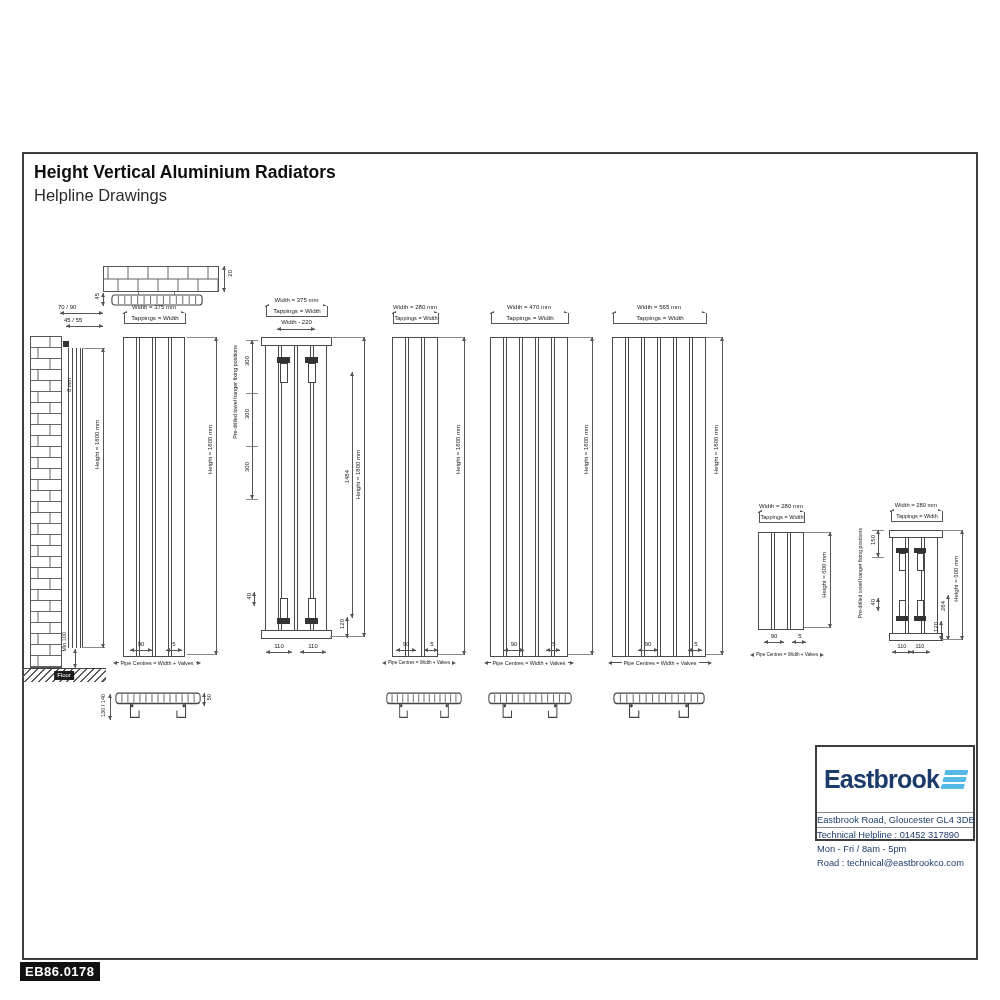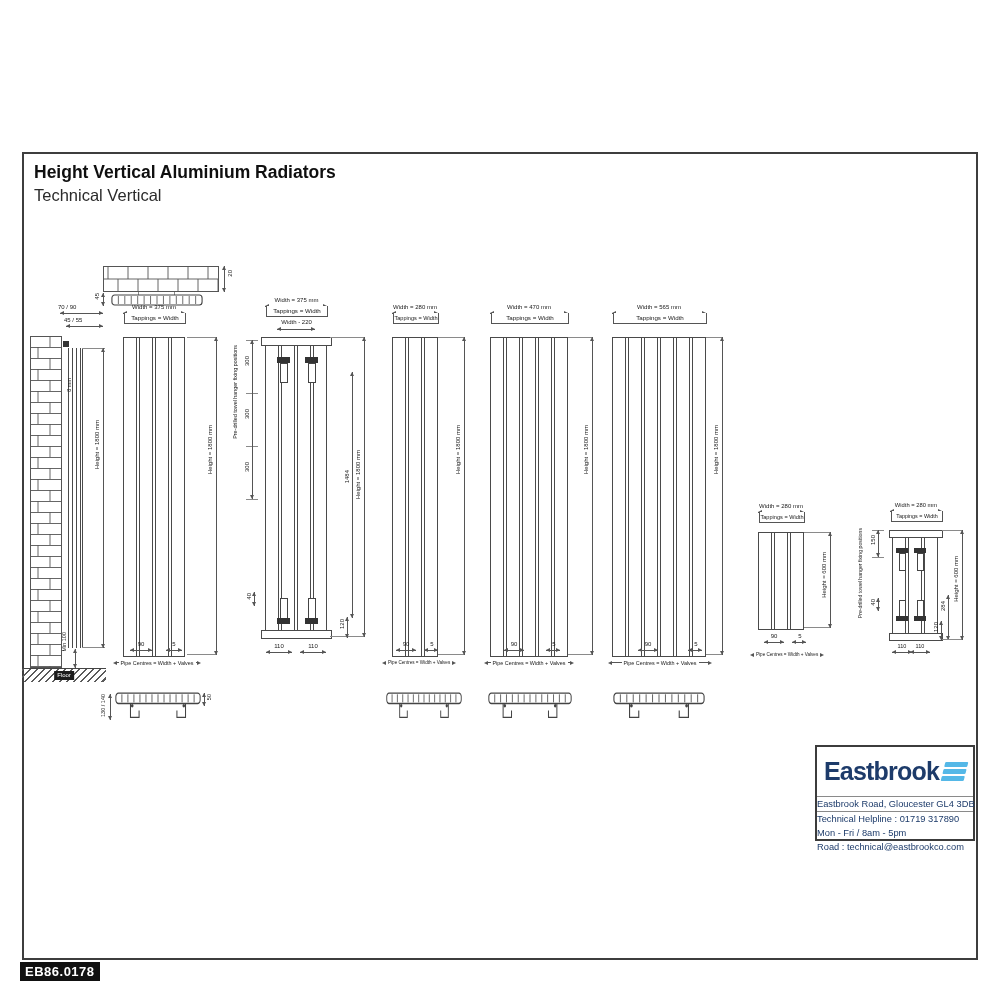--- a/index.html
+++ b/index.html
@@ -28,21 +28,21 @@
   .brk-f{position:absolute;background:#333;}
   .brk-o{position:absolute;border:1px solid #444;background:#fff;}
   .pdim{position:absolute;display:flex;align-items:center;height:7px;}
   .pdim::before{content:"";border:2px solid transparent;border-right:4px solid #555;border-left:0;}
   .pdim::after{content:"";border:2px solid transparent;border-left:4px solid #555;border-right:0;}
   .pdim .sg{flex:1;height:1px;background:#555;}
   .pdim .pl{font-size:5.4px;padding:0 2px;white-space:nowrap;color:#1a1a1a;}
   .hatch{position:absolute;background:repeating-linear-gradient(135deg,#5a5a5a 0px,#5a5a5a 1.5px,transparent 1.5px,transparent 5px);border-top:1px solid #444;}
   .floor-chip{position:absolute;left:50%;top:2px;transform:translateX(-50%);background:#1c1c1c;color:#fff;font-size:6px;padding:0 3px;line-height:9px;}
   .eb{position:absolute;left:815px;top:745px;width:160px;height:96px;border:2px solid #3c3c3c;background:#fff;box-sizing:border-box;}
-  .eb-logo{display:flex;align-items:center;height:33px;padding:8px 7px;border-bottom:1px solid #8a8a8a;}
+  .eb-logo{display:flex;align-items:center;height:33px;padding:16px 7px;border-bottom:1px solid #8a8a8a;}
   .eb-name{font-size:25px;font-weight:bold;color:#1d3b6a;letter-spacing:-0.8px;}
   .eb-icon{margin-left:auto;display:flex;flex-direction:column;gap:2px;transform:skewX(-14deg);}
   .eb-icon span{display:block;width:23px;height:5px;background:#55b8e7;border-radius:1px;}
   .eb-row{font-size:9.3px;color:#1d3b6a;text-align:left;line-height:14px;white-space:nowrap;}
   .eb-row.bline{border-bottom:1px solid #8a8a8a;}
   .code{position:absolute;left:20px;top:962px;background:#111;color:#fff;font-size:13px;font-weight:bold;padding:2px 5px;letter-spacing:0.5px;}
 </style>
 </head>
 <body>
 
@@ -67,21 +67,21 @@
         <rect x="1" y="1" width="98" height="10" rx="3" fill="#fff" stroke="#444" stroke-width="1.2"></rect>
         <path stroke="#444" stroke-width="0.8" d="M8 2v8M15 2v8M22 2v8M29 2v8M36 2v8M43 2v8M50 2v8M57 2v8M64 2v8M71 2v8M78 2v8M85 2v8M92 2v8"></path>
       </symbol>
     </defs>
   </svg>
 
   <div class="frame"></div>
 
   <div class="title-block">
     <h1>Height Vertical Aluminium Radiators</h1>
-    <h2>Technical Vertical</h2>
+    <h2>Helpline Drawings</h2>
   </div>
 
   <svg class="abs" style="left:30px;top:336px" width="32" height="332">
     <rect x="0.5" y="0.5" width="31" height="331" fill="url(#bv)" stroke="#555"></rect>
   </svg>
   <div class="svlines" style="left:68px;top:348px;width:13px;height:300px"></div>
   <div class="brk-f" style="left:63px;top:341px;width:6px;height:6px"></div>
   <div class="lbl" style="left:58px;top:304px">70 / 90</div>
   <div class="dimh" style="left:60px;top:313px;width:43px"></div>
   <div class="lbl" style="left:64px;top:317px">45 / 55</div>
@@ -298,20 +298,20 @@
   <div class="eb">
     <div class="eb-logo">
       <span class="eb-name">Eastbrook</span>
       <span class="eb-icon">
           <span></span>
           <span></span>
           <span></span>
         </span>
     </div>
     <div class="eb-row bline">Eastbrook Road, Gloucester GL4 3DB</div>
-    <div class="eb-row">Technical Helpline : 01719 317890</div>
+    <div class="eb-row">Technical Helpline : 01452 317890</div>
     <div class="eb-row">Mon - Fri / 8am - 5pm</div>
     <div class="eb-row">Road : technical@eastbrookco.com</div>
   </div>
 
   <div class="code">EB86.0178</div>
 
 </div>
 
 </body></html>

